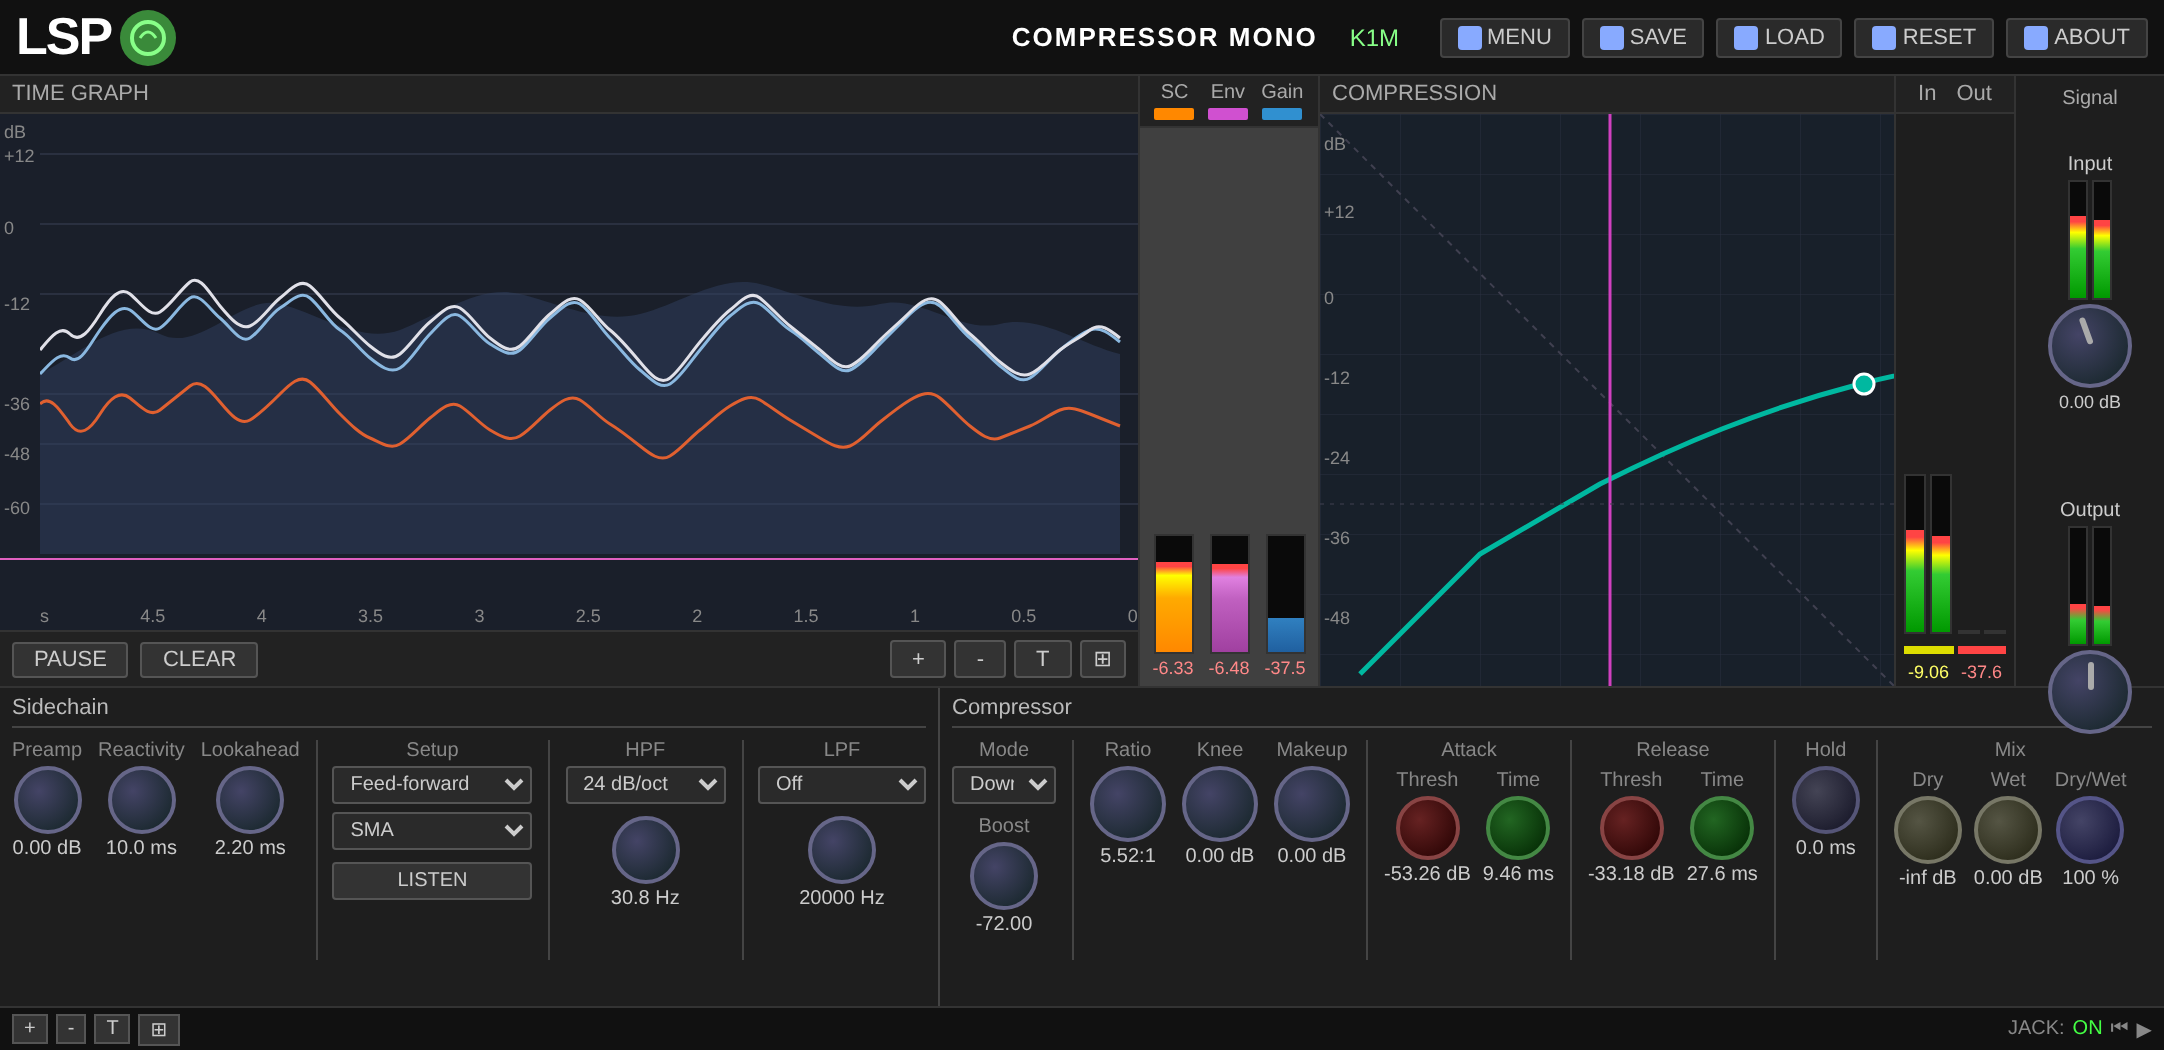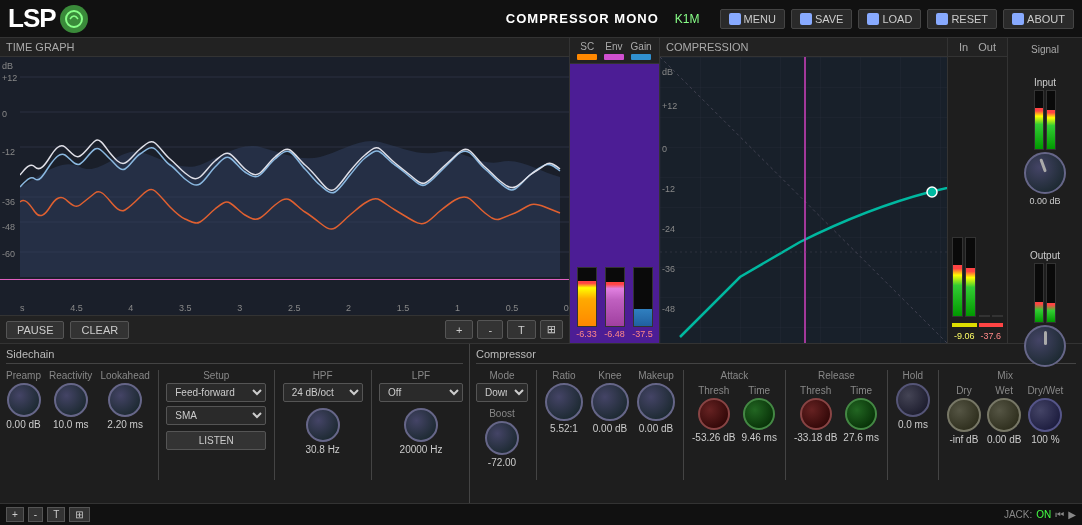--- a/index.html
+++ b/index.html
@@ -243,21 +243,21 @@
       background: #222;
       padding: 3px 6px;
       font-size: 11px;
       color: #aaa;
       border-bottom: 1px solid #333;
       justify-content: space-around;
     }
 
     .sc-gain-panel {
       width: 90px;
-      background: #4c1d95;
+      background: #404040;
       display: flex;
       flex-direction: column;
       border-right: 1px solid #333;
     }
 
     .sc-gain-header {
       display: flex;
       background: #222;
       padding: 3px 4px;
       border-bottom: 1px solid #333;

